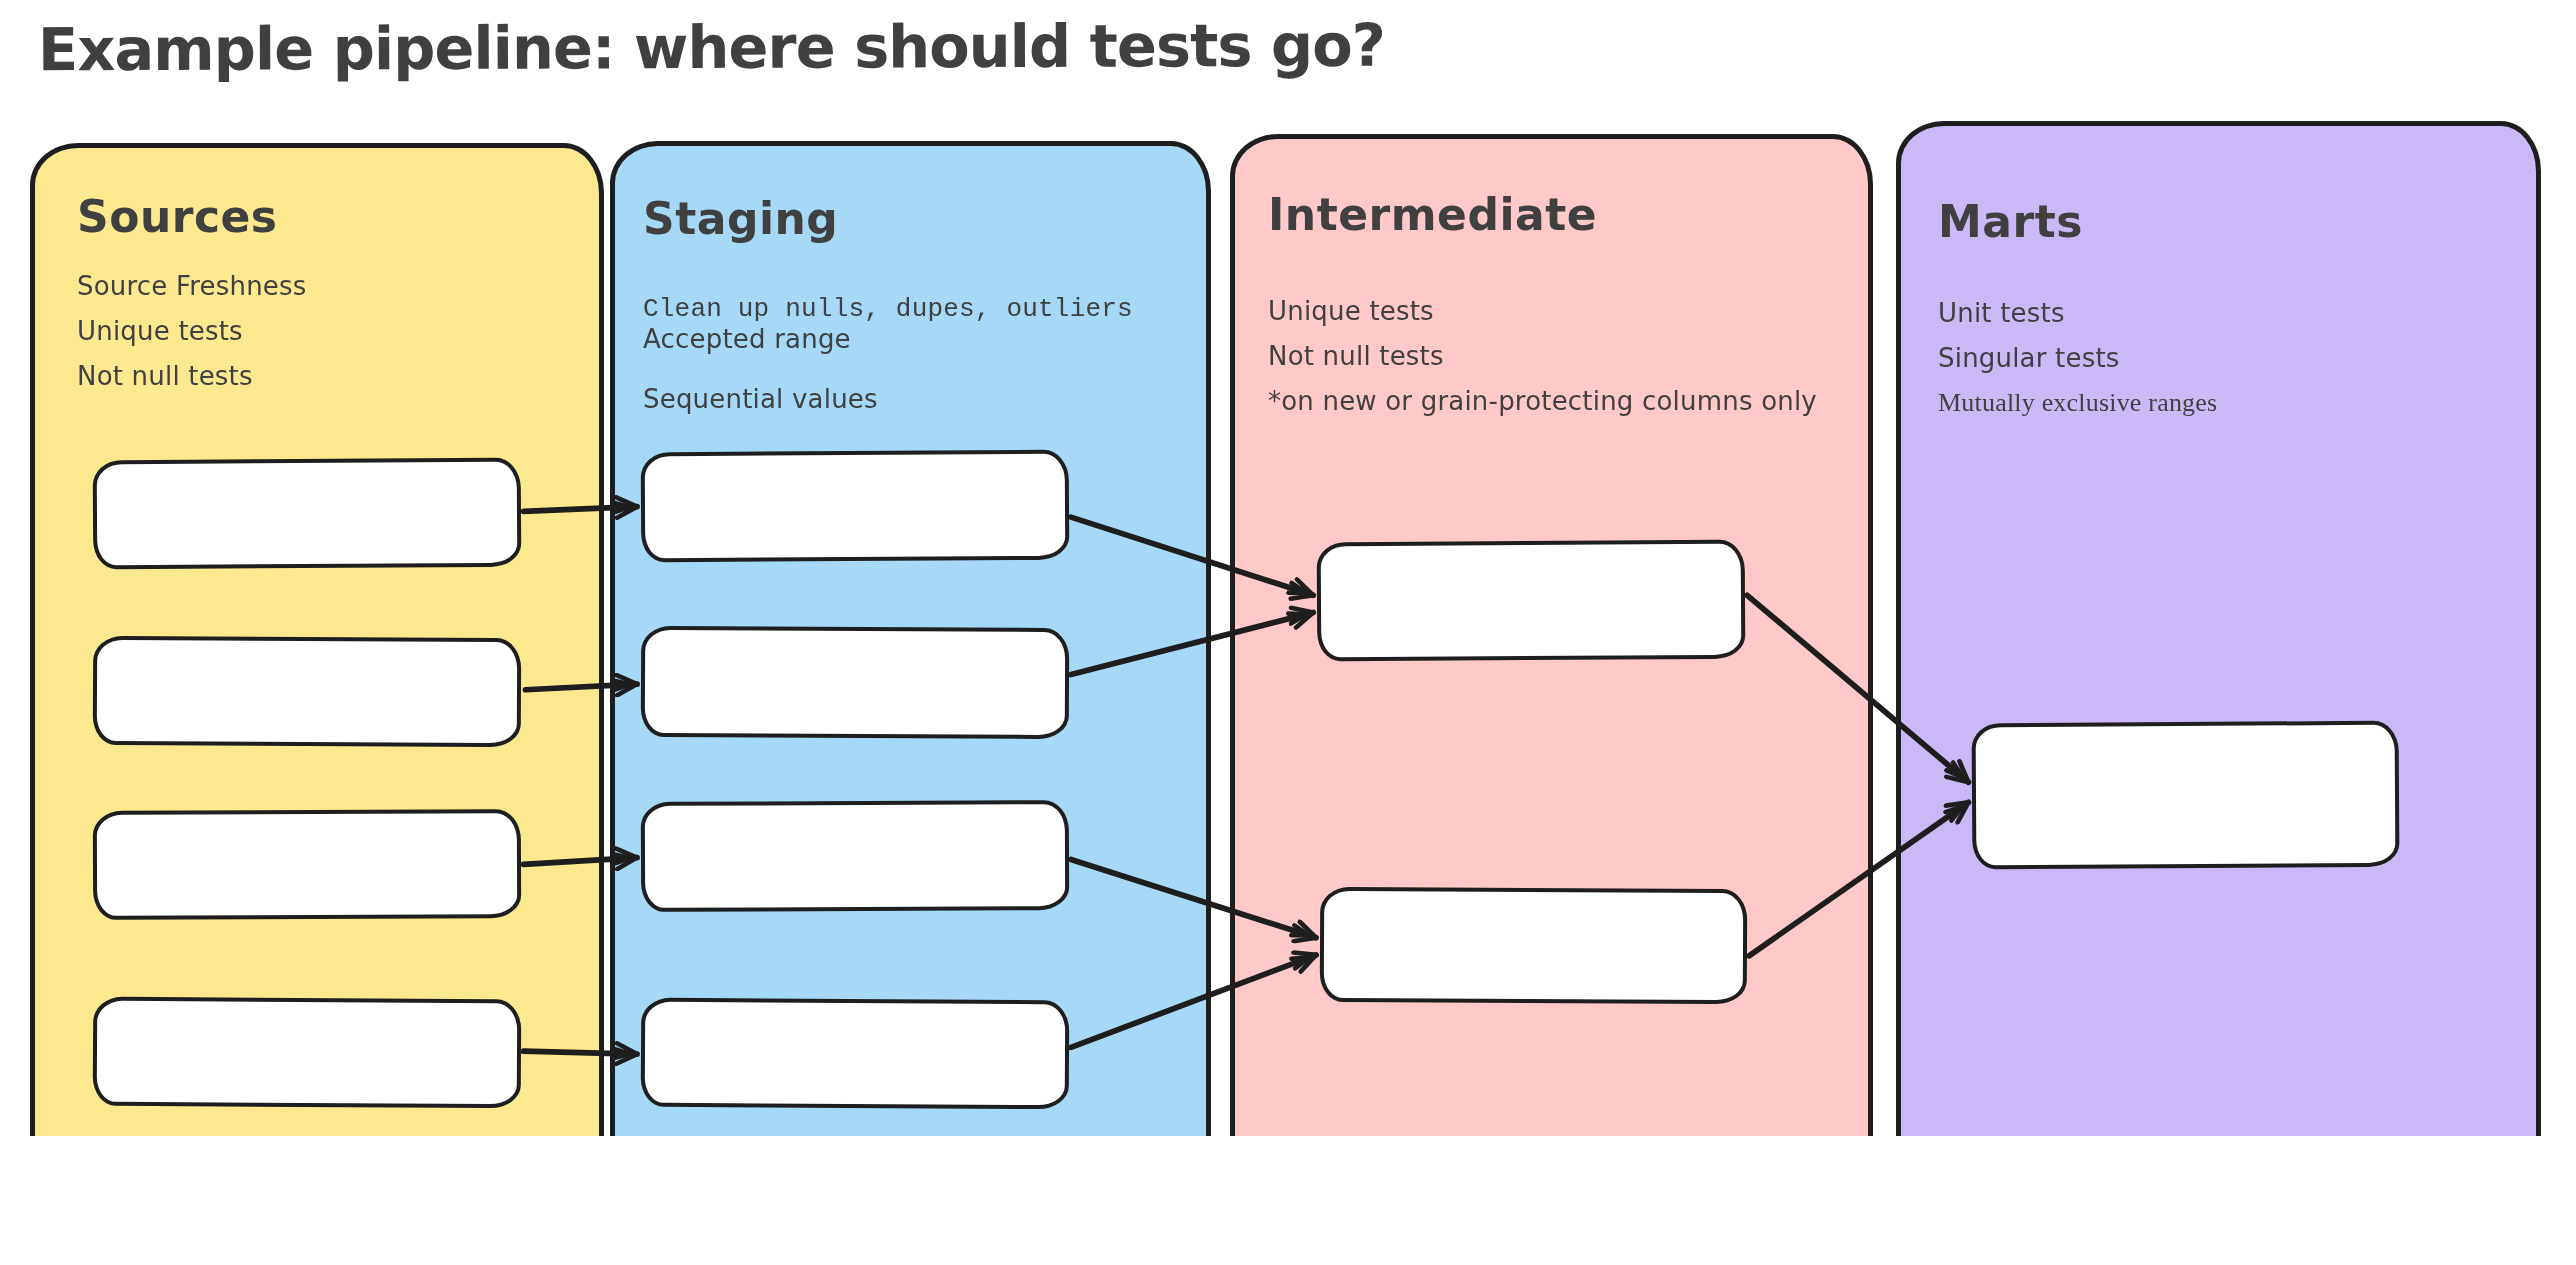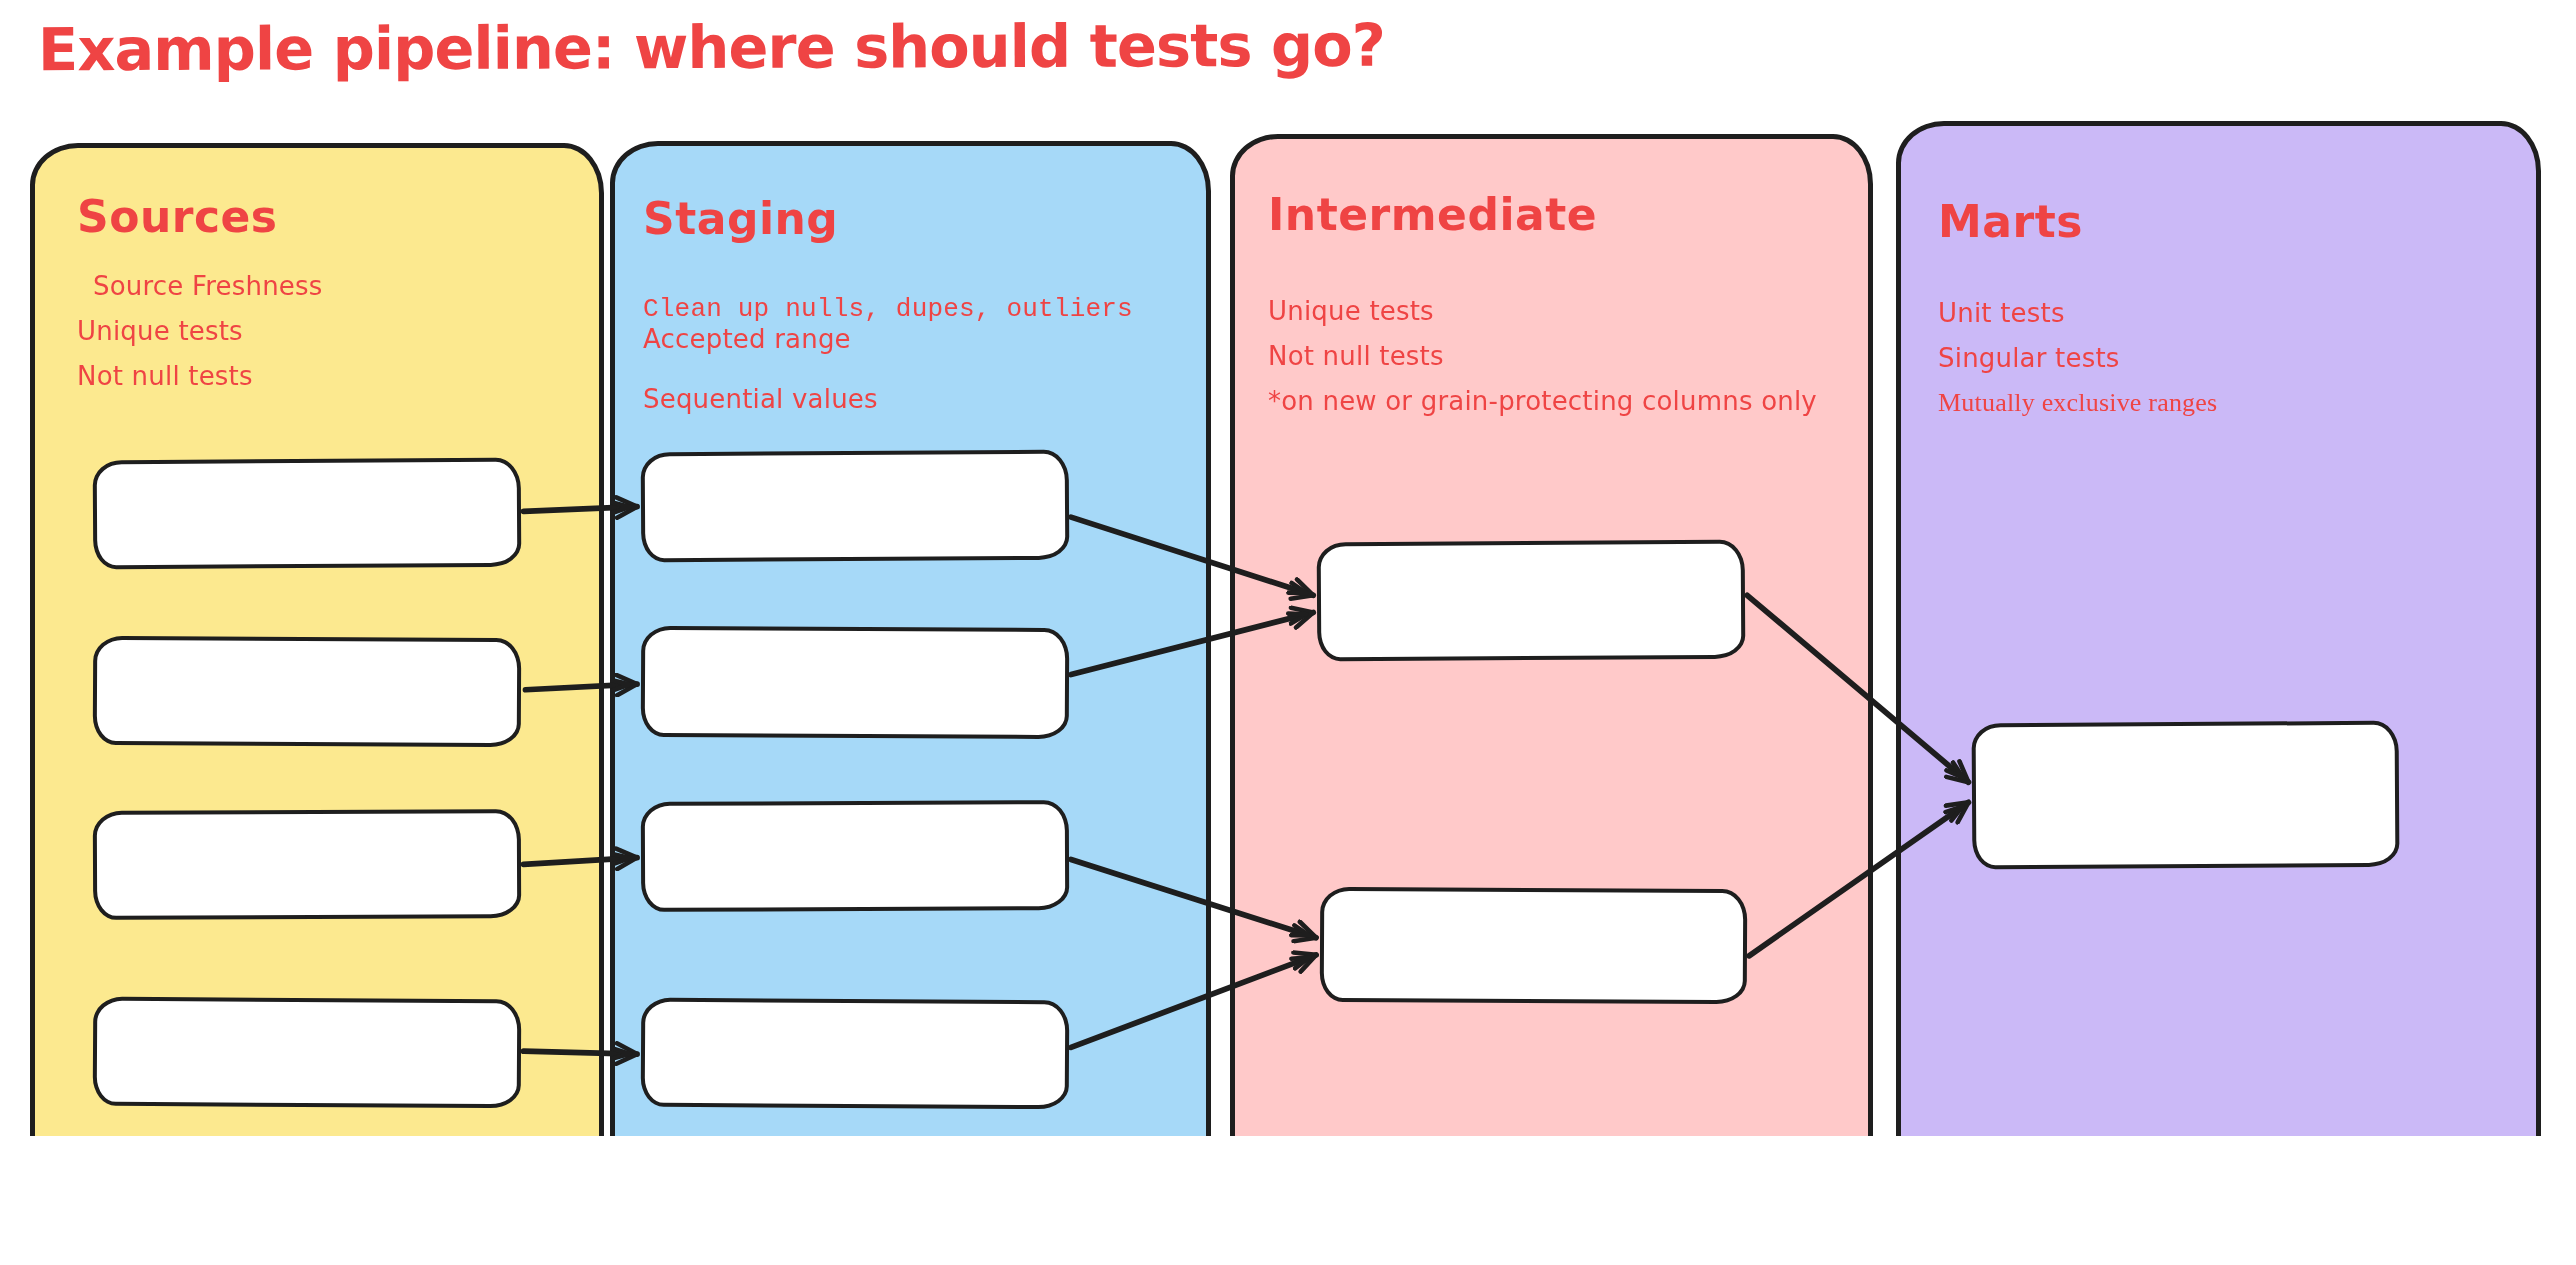--- a/index.html
+++ b/index.html
@@ -1,21 +1,21 @@
 <!DOCTYPE html>
 <html><head>
 <meta charset="utf-8">
 <style>
   html,body{margin:0;padding:0;background:#ffffff;}
   #stage{
     position:relative;
     width:2576px;height:1136px;
     background:#ffffff;
     font-family:"DejaVu Sans",sans-serif;
-    color:#ef4444;
+    color:#404040;
     overflow:hidden;
   }
   #title{
     position:absolute;left:38px;top:13.4px;margin:0;
     font-size:59px;font-weight:bold;letter-spacing:-1px;
     transform:rotate(-0.2deg);
   }
   .panel{
     position:absolute;box-sizing:border-box;
     border:5.7px solid #1e1e1e;
@@ -43,21 +43,21 @@
   .node.r3{transform:rotate(0.35deg);}
 </style>
 </head>
 <body>
 
 <div id="stage">
   <h1 id="title">Example pipeline: where should tests go?</h1>
   <div id="panels-root">
       <div class="panel" style="left: 30px; top: 143px; width: 574px; height: 1087px; background: rgb(252, 233, 143);"></div>
       <div class="panel-title" style="left: 77px; top: 191px;">Sources</div>
-      <div class="note" style="left: 77px; top: 271px; margin-left: 16px;">Source Freshness</div>
+      <div class="note" style="left: 77px; top: 271px;">Source Freshness</div>
       <div class="note" style="left: 77px; top: 316px;">Unique tests</div>
       <div class="note" style="left: 77px; top: 361px;">Not null tests</div>
       <div class="panel" style="left: 610px; top: 141px; width: 601px; height: 1078px; background: rgb(166, 217, 248);"></div>
       <div class="panel-title" style="left: 643px; top: 193px;">Staging</div>
       <div class="note" style="left: 643px; top: 294px; font-family: Liberation Mono, monospace;">Clean up nulls, dupes, outliers</div>
       <div class="note" style="left: 643px; top: 324px;">Accepted range</div>
       <div class="note" style="left: 643px; top: 384px;">Sequential values</div>
       <div class="panel" style="left: 1230px; top: 134px; width: 643px; height: 1099px; background: rgb(255, 201, 201);"></div>
       <div class="panel-title" style="left: 1268px; top: 189px;">Intermediate</div>
       <div class="note" style="left: 1268px; top: 296px;">Unique tests</div>

